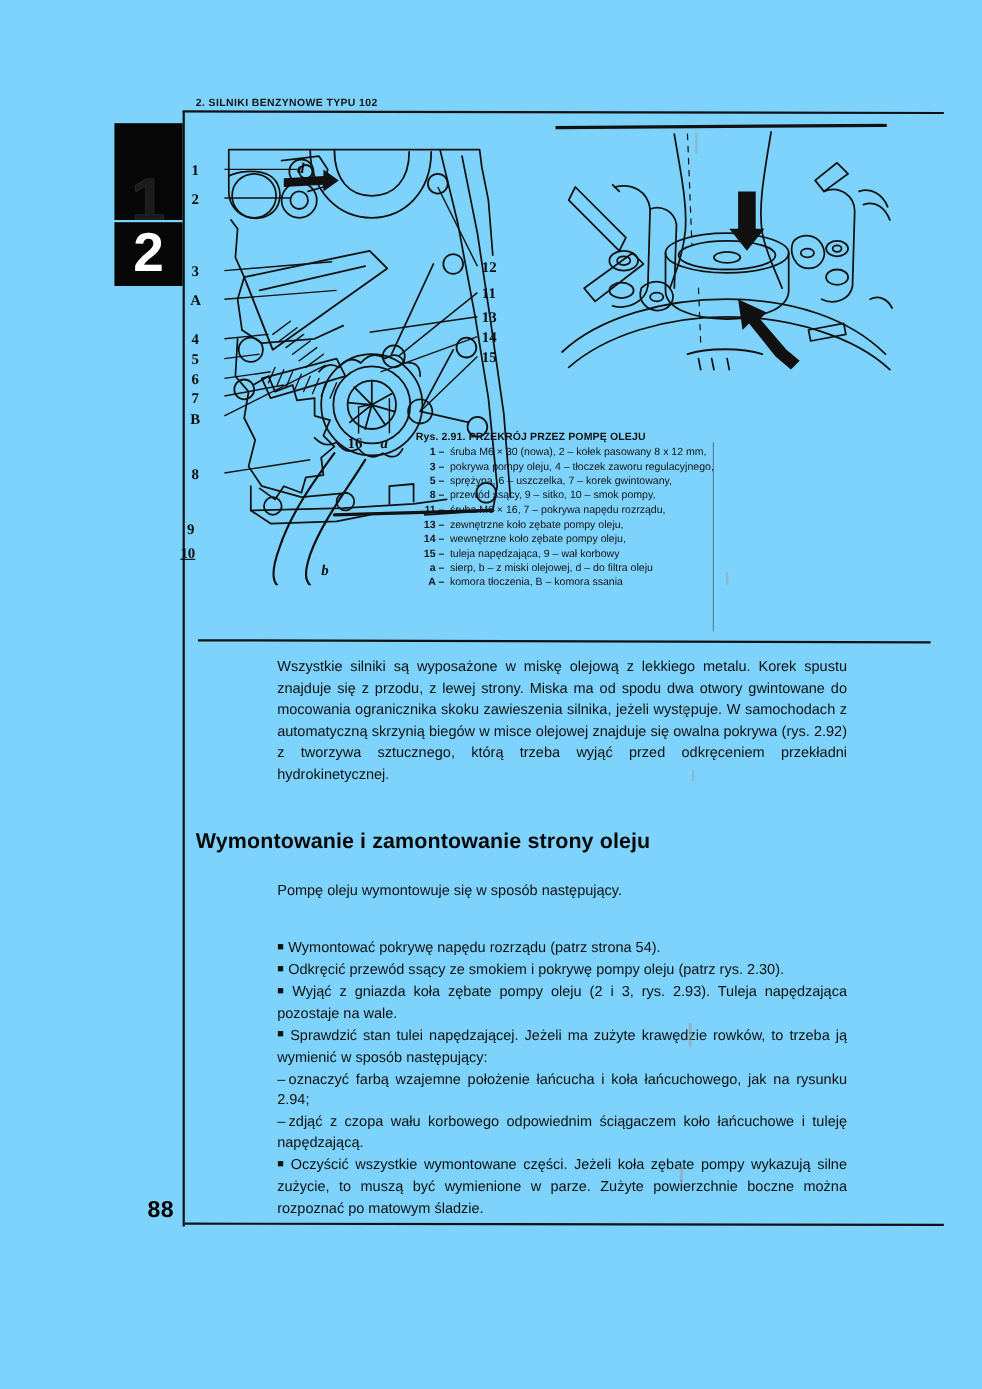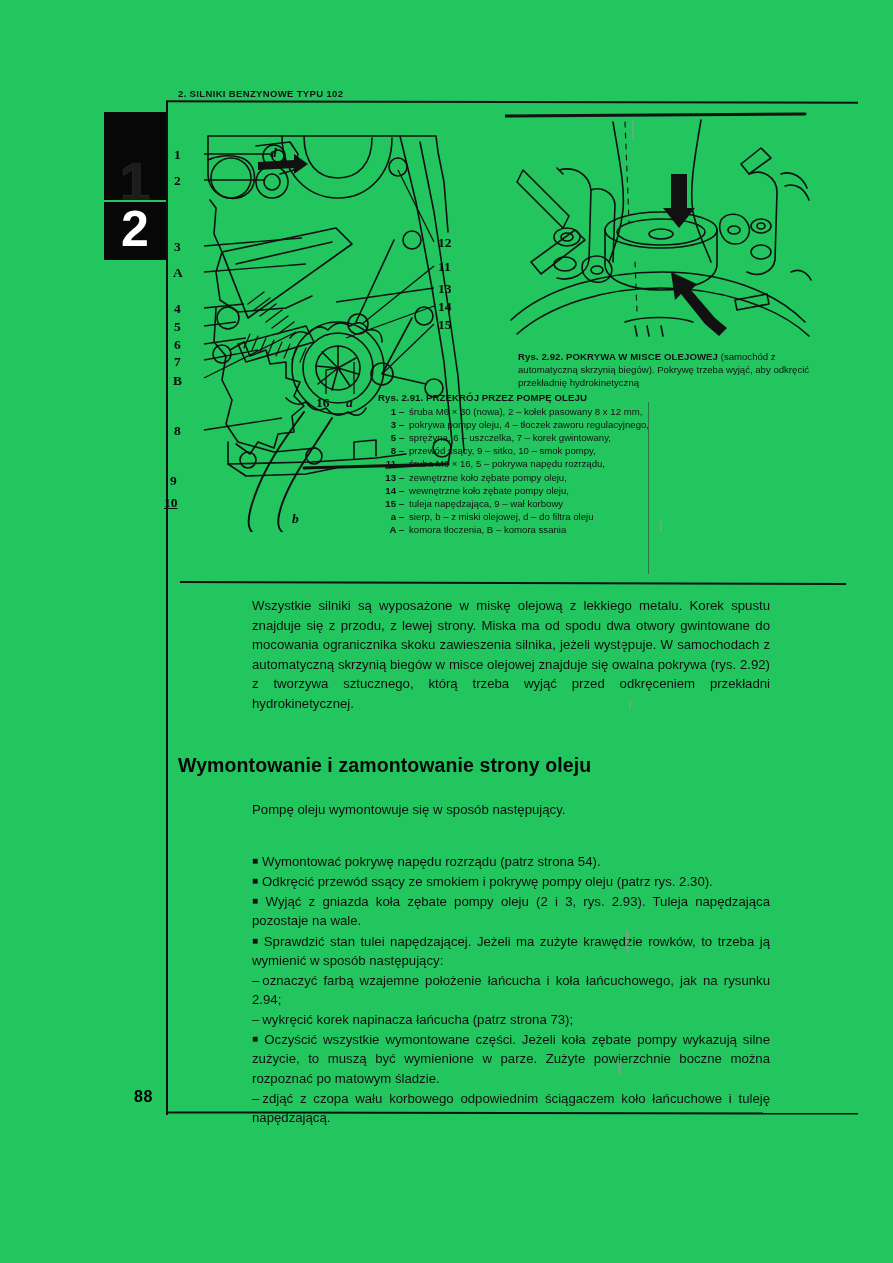--- a/index.html
+++ b/index.html
@@ -12,21 +12,21 @@
     height: 1263px;
     position: relative;
     font-family: "Liberation Sans", sans-serif;
     color: #000000;
     overflow: hidden;
   }
 
   .page {
     position: absolute;
     inset: 0;
-    background: #22c55e;
+    background: #7dd3fc;
   }
 
   
   .running-head {
     position: absolute;
     left: 178px;
     top: 88px;
     font-size: 9.5px;
     font-weight: bold;
     letter-spacing: 0.35px;
@@ -85,21 +85,21 @@
   .rule-cap-vert {
     left: 648px; top: 402px; width: 1.4px; height: 172px;
     background: #333;
     opacity: 0.55;
   }
 
   .page-number {
     position: absolute;
     left: 134px;
     top: 1088px;
-    font-size: 16px;
+    font-size: 21px;
     font-weight: bold;
     letter-spacing: 0.5px;
   }
 
   
   .fig {
     position: absolute;
   }
   #fig-291 { left: 186px; top: 112px; width: 300px; height: 420px; }
   #fig-292 { left: 505px; top: 112px; width: 310px; height: 228px; }
@@ -406,23 +406,20 @@
         <path d="M130 150 L132 200" stroke-dasharray="5 6" stroke-width="1.1"></path>
       </g>
 
       <g fill="#111">
         <path d="M166 62 L182 62 L182 96 L190 96 L174 116 L158 96 L166 96 Z"></path>
         <path d="M214 224 L200 212 L176 182 L170 188 L166 160 L192 172 L186 178 L210 206 L222 216 Z"></path>
       </g>
     </svg>
   </div>
 
-  <div class="caption" id="cap-292">
-    <span class="cap-title">Rys. 2.92. POKRYWA W MISCE OLEJOWEJ</span><span> (samochód z automatyczną skrzynią biegów). Pokrywę trzeba wyjąć, aby odkręcić przekładnię hydrokinetyczną</span>
-  </div>
 
   <div class="caption" id="cap-291">
     <div class="cap-title">Rys. 2.91. PRZEKRÓJ PRZEZ POMPĘ OLEJU</div>
     <div class="legend" id="legend-291">
         <div class="legend-row">
           <span class="legend-key">1 –</span>
           <span class="legend-val">śruba M6 × 30 (nowa), 2 – kołek pasowany 8 x 12 mm,</span>
         </div>
         <div class="legend-row">
           <span class="legend-key">3 –</span>
@@ -431,21 +428,21 @@
         <div class="legend-row">
           <span class="legend-key">5 –</span>
           <span class="legend-val">sprężyna, 6 – uszczelka, 7 – korek gwintowany,</span>
         </div>
         <div class="legend-row">
           <span class="legend-key">8 –</span>
           <span class="legend-val">przewód ssący, 9 – sitko, 10 – smok pompy,</span>
         </div>
         <div class="legend-row">
           <span class="legend-key">11 –</span>
-          <span class="legend-val">śruba M6 × 16, 5 – pokrywa napędu rozrządu,</span>
+          <span class="legend-val">śruba M6 × 16, 7 – pokrywa napędu rozrządu,</span>
         </div>
         <div class="legend-row">
           <span class="legend-key">13 –</span>
           <span class="legend-val">zewnętrzne koło zębate pompy oleju,</span>
         </div>
         <div class="legend-row">
           <span class="legend-key">14 –</span>
           <span class="legend-val">wewnętrzne koło zębate pompy oleju,</span>
         </div>
         <div class="legend-row">
@@ -468,23 +465,22 @@
   <div class="section-heading">Wymontowanie i zamontowanie strony oleju</div>
 
   <div class="body-block" id="lead-in">Pompę oleju wymontowuje się w sposób następujący.</div>
 
   <div class="list-block" id="list-steps">
       <p class="li"><span class="marker">■</span><span>Wymontować pokrywę napędu rozrządu (patrz strona 54).</span></p>
       <p class="li"><span class="marker">■</span><span>Odkręcić przewód ssący ze smokiem i pokrywę pompy oleju (patrz rys. 2.30).</span></p>
       <p class="li"><span class="marker">■</span><span>Wyjąć z gniazda koła zębate pompy oleju (2 i 3, rys. 2.93). Tuleja napędzająca pozostaje na wale.</span></p>
       <p class="li"><span class="marker">■</span><span>Sprawdzić stan tulei napędzającej. Jeżeli ma zużyte krawędzie rowków, to trzeba ją wymienić w sposób następujący:</span></p>
       <p class="li dash"><span class="marker">–</span><span>oznaczyć farbą wzajemne położenie łańcucha i koła łańcuchowego, jak na rysunku 2.94;</span></p>
-      <p class="li dash"><span class="marker">–</span><span>wykręcić korek napinacza łańcucha (patrz strona 73);</span></p>
+      <p class="li dash"><span class="marker">–</span><span>zdjąć z czopa wału korbowego odpowiednim ściągaczem koło łańcuchowe i tuleję napędzającą.</span></p>
       <p class="li"><span class="marker">■</span><span>Oczyścić wszystkie wymontowane części. Jeżeli koła zębate pompy wykazują silne zużycie, to muszą być wymienione w parze. Zużyte powierzchnie boczne można rozpoznać po matowym śladzie.</span></p>
-      <p class="li dash"><span class="marker">–</span><span>zdjąć z czopa wału korbowego odpowiednim ściągaczem koło łańcuchowe i tuleję napędzającą.</span></p>
     </div>
 
   <div class="speck" style="left:621px; top:640px; width:2px; height:13px; border-radius:1px;"></div>
   <div class="speck" style="left:629px; top:700px; width:2px; height:10px; border-radius:1px;"></div>
   <div class="speck" style="left:626px; top:930px; width:3px; height:22px; border-radius:1px;"></div>
   <div class="speck" style="left:618px; top:1060px; width:3px; height:14px; border-radius:1px;"></div>
   <div class="speck" style="left:632px; top:120px; width:2px; height:20px; border-radius:1px;"></div>
   <div class="speck" style="left:660px; top:520px; width:2px; height:12px; border-radius:1px;"></div>
 </div>
 

